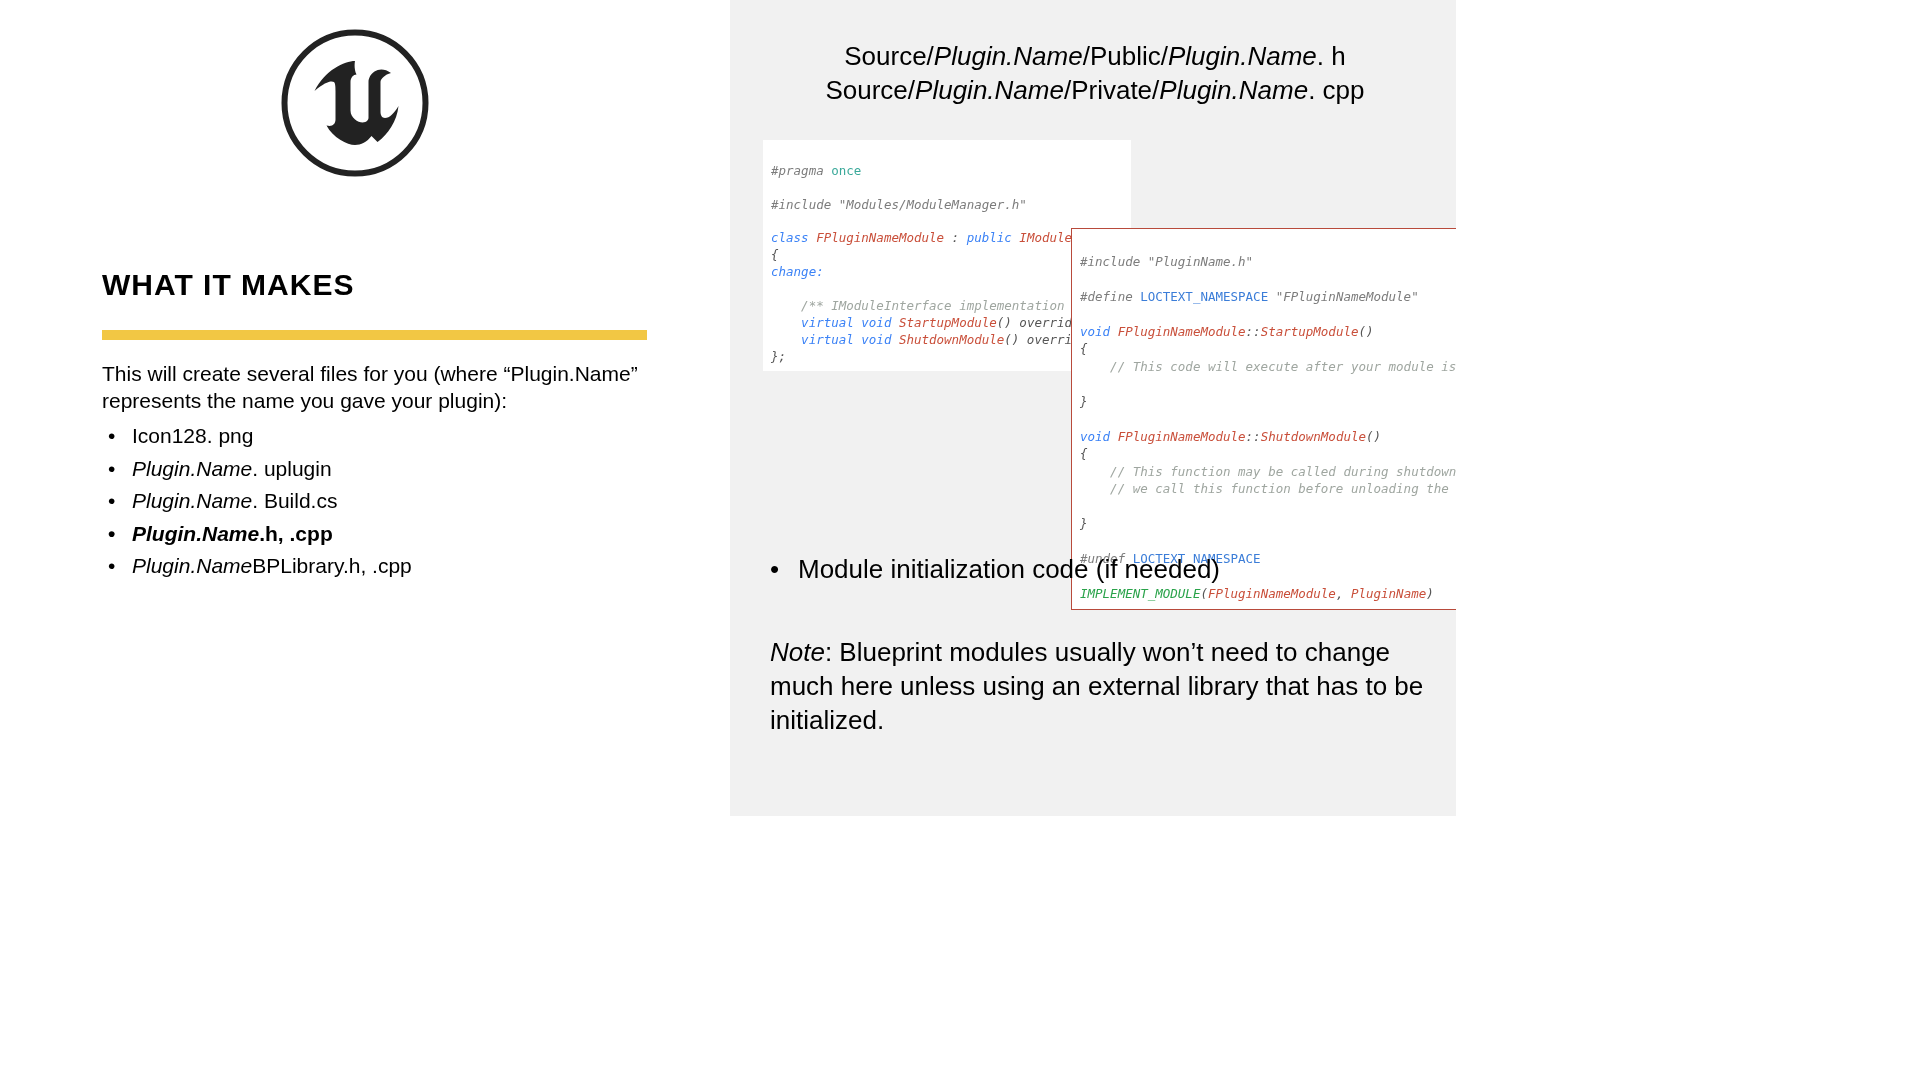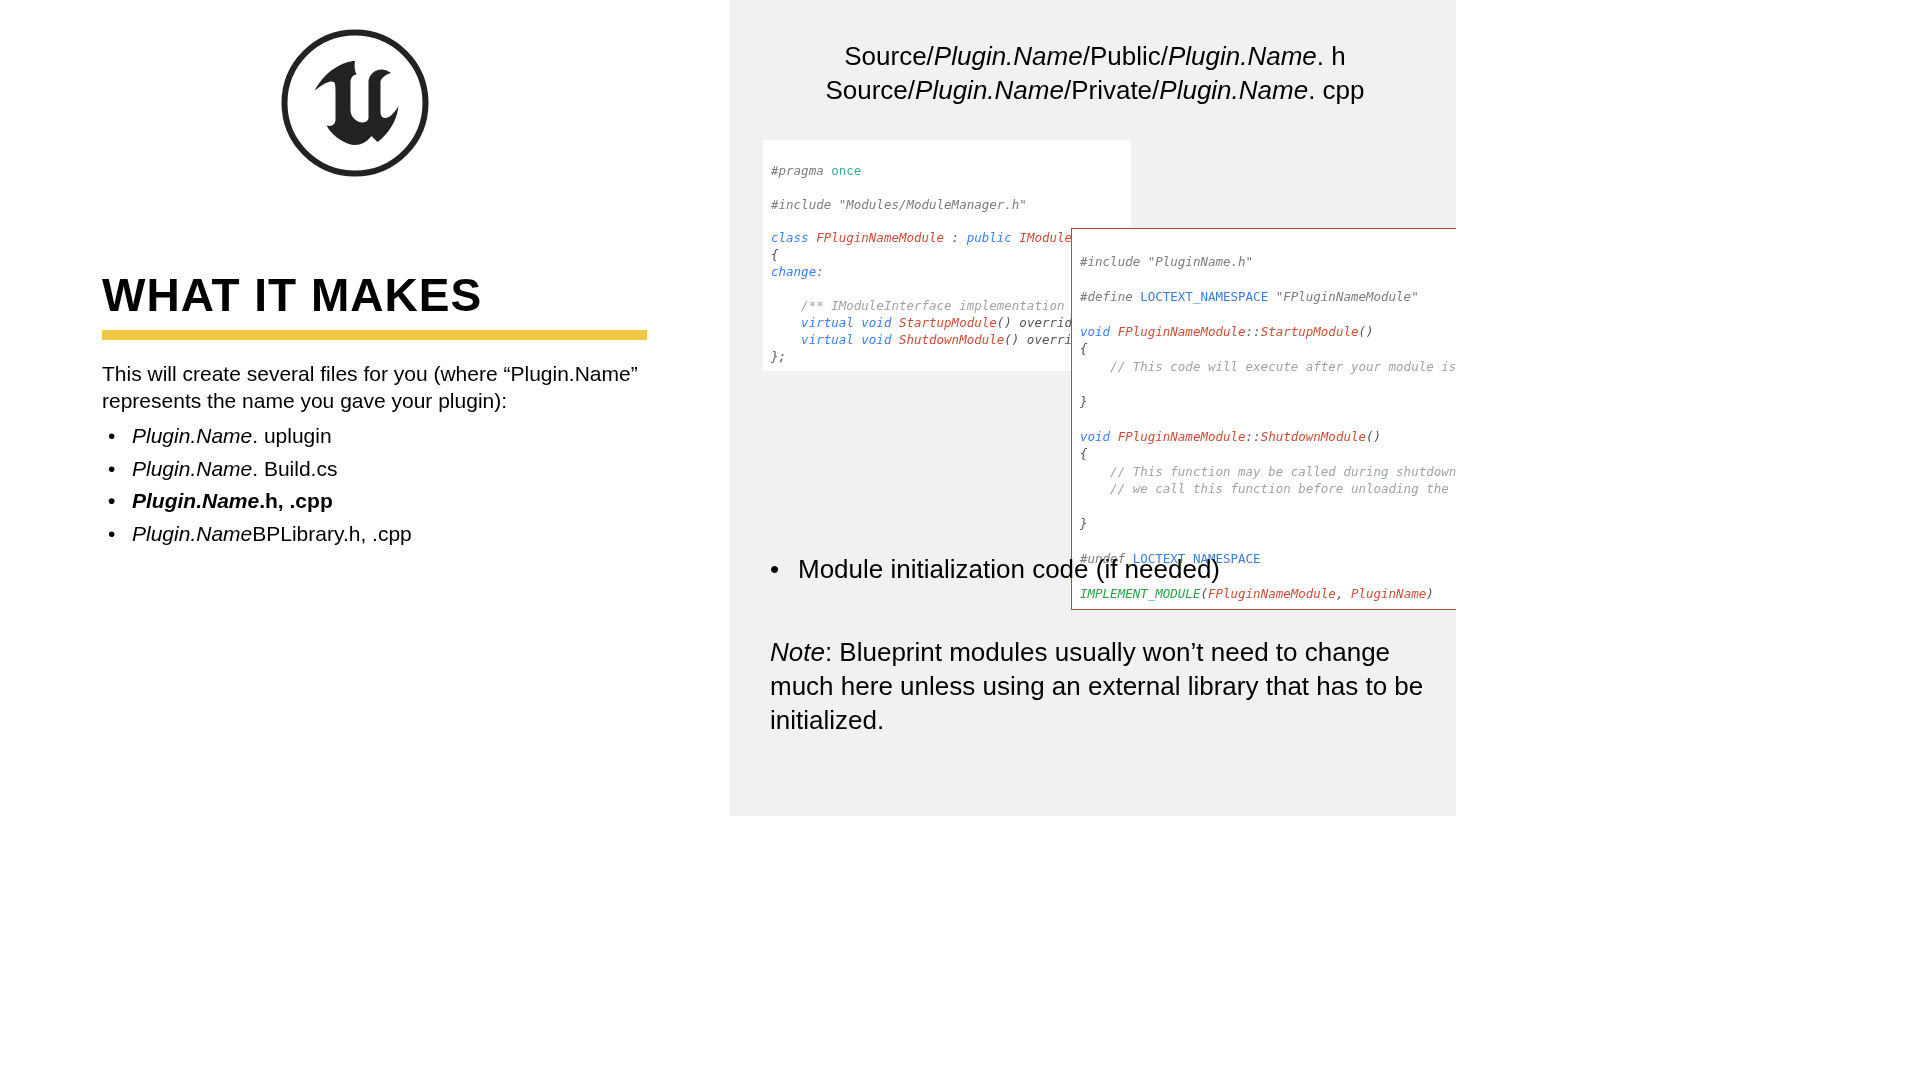--- a/index.html
+++ b/index.html
@@ -34,21 +34,21 @@
     position: absolute;
     left: 280px; top: 28px;
     width: 150px; height: 150px;
   }
   .logo-wrap svg { width: 150px; height: 150px; }
 
   
   .heading {
     position: absolute;
     left: 102px; top: 268px;
-    font-size: 46px;
+    font-size: 30px;
     font-weight: bold;
     letter-spacing: 1px;
     color: #000;
   }
   .underline {
     position: absolute;
     left: 102px; top: 330px;
     width: 545px; height: 10px;
     background: #f2c744;
   }
@@ -183,20 +183,23 @@
     </svg>
   </div>
 
   <div class="heading">WHAT IT MAKES</div>
   <div class="underline"></div>
 
   <div class="desc">This will create several files for you (where “Plugin.Name” represents the name you gave your plugin):</div>
 
   <ul class="file-list">
     <li>
+      <span>Icon128. png</span>
+    </li>
+    <li>
       <span class="ital">Plugin.Name</span><span>. uplugin</span>
     </li>
     <li>
       <span class="ital">Plugin.Name</span><span>. Build.cs</span>
     </li>
     <li class="bold">
       <span class="ital">Plugin.Name</span><span>.h, .cpp</span>
     </li>
     <li>
       <span class="ital">Plugin.Name</span><span>BPLibrary.h, .cpp</span>

